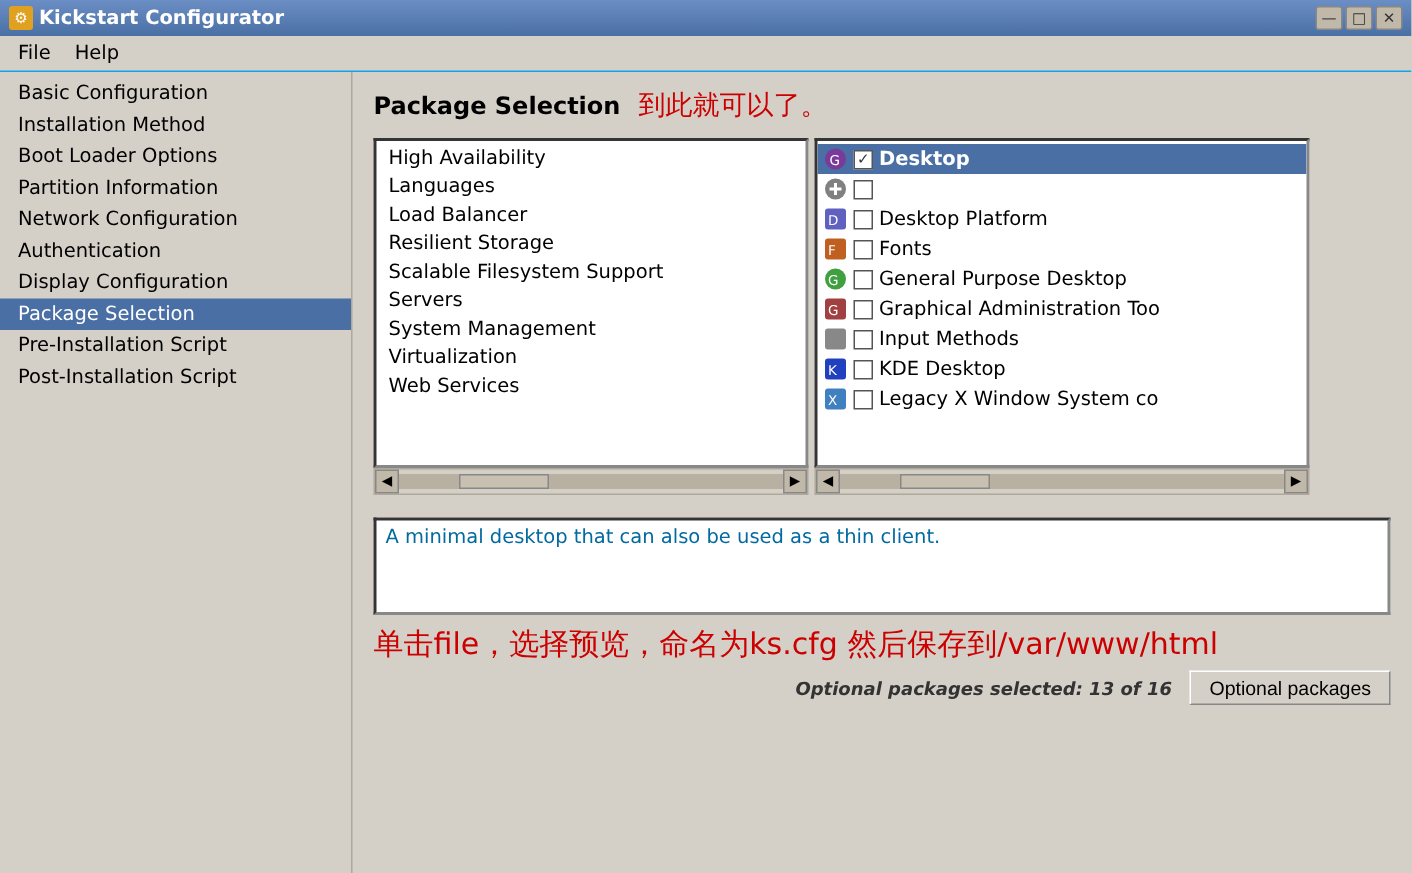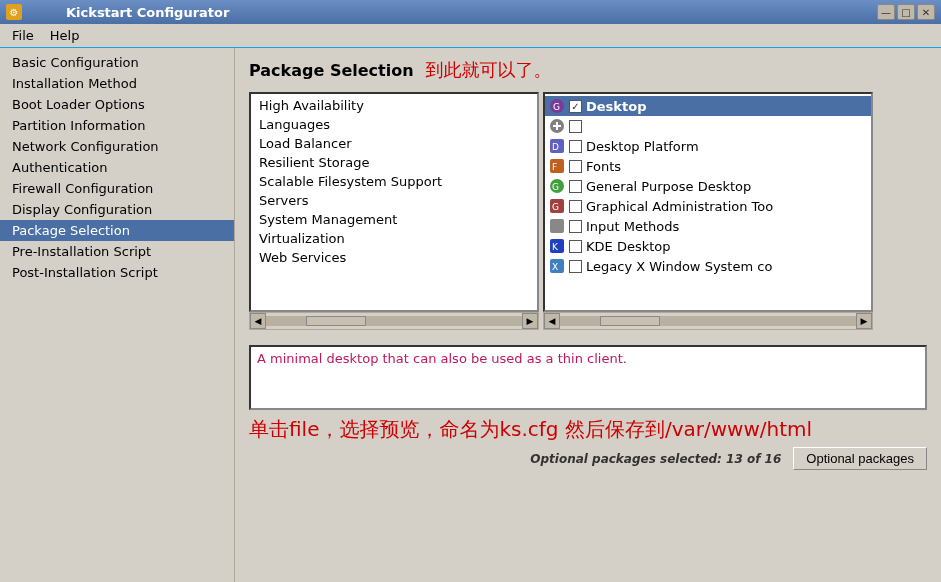--- a/index.html
+++ b/index.html
@@ -35,21 +35,20 @@
       border-radius: 2px;
       display: flex;
       align-items: center;
       justify-content: center;
       font-size: 10px;
       color: white;
     }
     .title-bar-title {
       font-size: 13px;
       font-weight: bold;
-      margin-left: 40px;
     }
     .title-bar-buttons {
       display: flex;
       gap: 2px;
     }
     .title-btn {
       width: 18px;
       height: 16px;
       background: #c0b8a8;
       border: 1px solid #888;
@@ -279,21 +278,21 @@
 
     
     .desc-area {
       margin-top: 8px;
       border: 2px inset #888;
       background: white;
       width: 100%;
       height: 65px;
       padding: 4px 6px;
       font-size: 13px;
-      color: #be185d;
+      color: #0369a1;
       overflow: hidden;
     }
 
     
     .bottom-annotation {
       margin-top: 6px;
       font-size: 20px;
       color: #cc0000;
       font-weight: normal;
     }
@@ -345,21 +344,20 @@
 
 <div class="main-content">
 
   <div class="sidebar">
     <div class="sidebar-item">Basic Configuration</div>
     <div class="sidebar-item">Installation Method</div>
     <div class="sidebar-item">Boot Loader Options</div>
     <div class="sidebar-item">Partition Information</div>
     <div class="sidebar-item">Network Configuration</div>
     <div class="sidebar-item">Authentication</div>
-    <div class="sidebar-item">Firewall Configuration</div>
     <div class="sidebar-item">Display Configuration</div>
     <div class="sidebar-item active">Package Selection</div>
     <div class="sidebar-item">Pre-Installation Script</div>
     <div class="sidebar-item">Post-Installation Script</div>
   </div>
 
   <div class="content-area">
 
     <div class="content-header">
       <span class="section-title">Package Selection</span>

